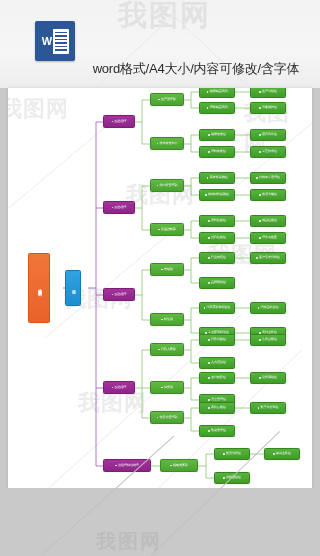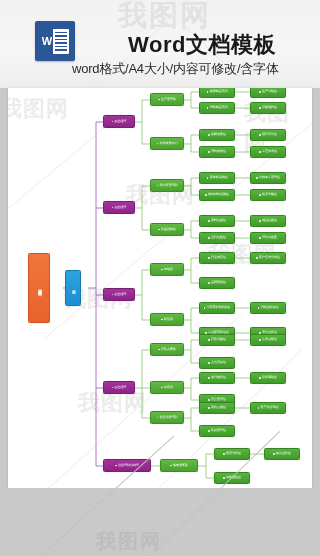--- a/index.html
+++ b/index.html
@@ -38,21 +38,21 @@
   }
   .wicon .lines{flex:1;height:25px;padding:3px 2px 0 2px;box-sizing:border-box;}
   .wicon .lines i{display:block;height:1.5px;background:#2b5797;margin-bottom:2px;}
   .hdr-title{
     position:absolute;left:84px;top:30px;width:236px;
     font-size:22px;font-weight:bold;color:#1a1a1a;text-align:center;
     letter-spacing:.5px;
   }
   .hdr-sub{
     position:absolute;left:72px;top:60px;width:248px;
-    font-size:13px;color:#2b2b2b;letter-spacing:-.2px;
+    font-size:13px;color:#2b2b2b;text-align:center;letter-spacing:-.2px;
   }
 
   
   .doc{
     position:absolute;left:8px;top:88px;width:304px;height:400px;
     background:#fff;
     box-shadow:0 0 3px rgba(0,0,0,.12);
     overflow:hidden;
   }
   .doc-wm{position:absolute;left:0;top:0;width:304px;height:400px;}
@@ -145,21 +145,20 @@
         <div class="lines">
           <i></i>
             <i></i>
             <i></i>
             <i></i>
             <i></i>
             <i></i>
         </div>
       </div>
     </div>
-    <div class="hdr-title">Word文档模板</div>
     <div class="hdr-sub">word格式/A4大小/内容可修改/含字体</div>
   </div>
 
   <div class="side-l"></div>
   <div class="side-r"></div>
 
   <div class="doc">
 
     <div class="doc-wm">
       <span style="left:-8px;top:6px;">我图网</span>

